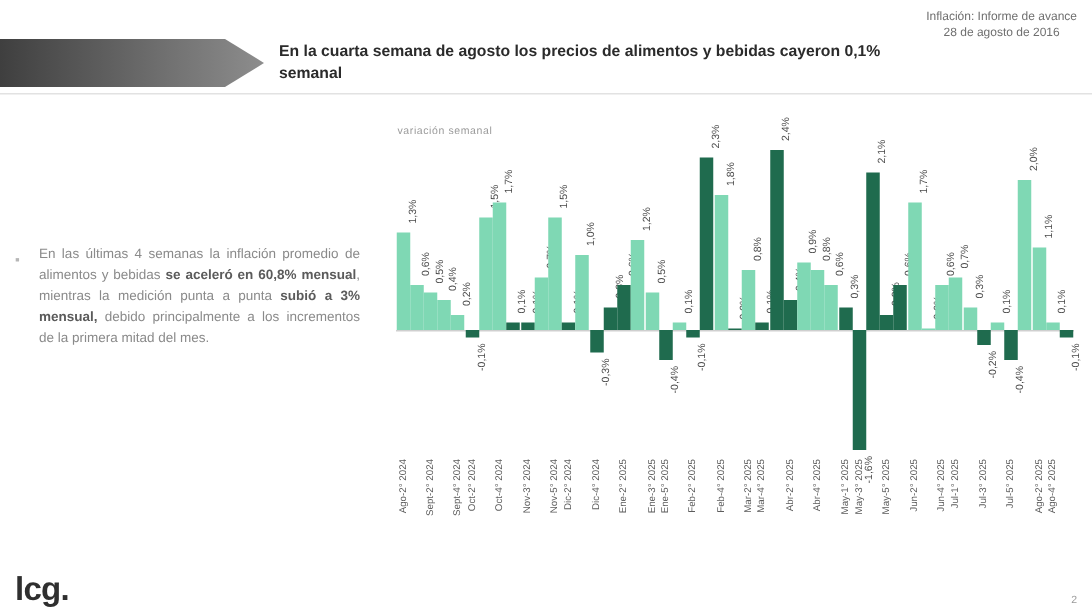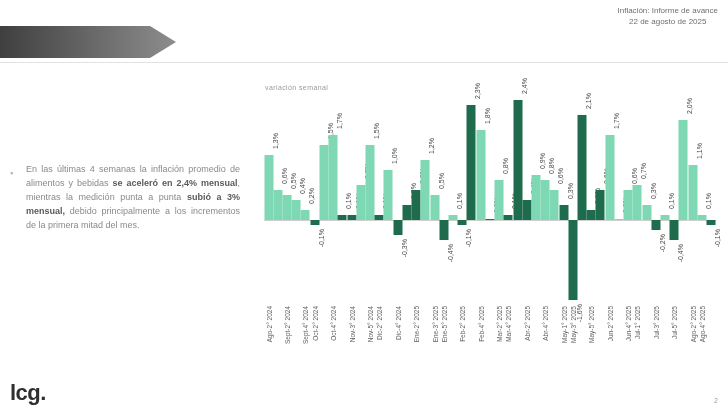--- a/index.html
+++ b/index.html
@@ -153,31 +153,32 @@
     right: 10px; bottom: 6px;
     font-size: 7px;
     color: #9a9a9a;
   }
 </style>
 </head>
 <body>
 
 <div class="header-meta">
   <div>Inflación: Informe de avance</div>
-  <div>22 de agosto de 2025</div>
+  <div>28 de agosto de 2016</div>
 </div>
 
 <div class="banner">
   <div class="banner-arrow"></div>
+  <div class="banner-title">En la cuarta semana de agosto los precios de alimentos y bebidas cayeron 0,1% semanal</div>
 </div>
 <div class="rule"></div>
 
 <div class="commentary">
   <span class="bullet">▪</span>
-  <span class="ctext"><span>En las últimas 4 semanas la inflación promedio de alimentos y bebidas </span><b>se aceleró en 2,4% mensual</b><span>, mientras la medición punta a punta </span><b>subió a 3% mensual,</b><span> debido principalmente a los incrementos de la primera mitad del mes.</span></span>
+  <span class="ctext"><span>En las últimas 4 semanas la inflación promedio de alimentos y bebidas </span><b>se aceleró en 60,8% mensual</b><span>, mientras la medición punta a punta </span><b>subió a 3% mensual,</b><span> debido principalmente a los incrementos de la primera mitad del mes.</span></span>
 </div>
 
 <div class="chart-wrap">
   <div class="chart-sub">variación semanal</div>
   <div class="plot">
     <div class="zeroline" style="top: 120px;"></div>
     <div class="bars" id="bars">
         <div class="bar-slot">
           <div class="bar" style="background: rgb(127, 216, 180); height: 65px; top: 55px;"></div>
           <div class="bar-label" style="top: 51px; transform: rotate(-90deg) translate(0px, 0px); transform-origin: 0px 0px; margin-top: -2px; left: 50%; position: absolute; white-space: nowrap; margin-left: 3px;">1,3%</div>

